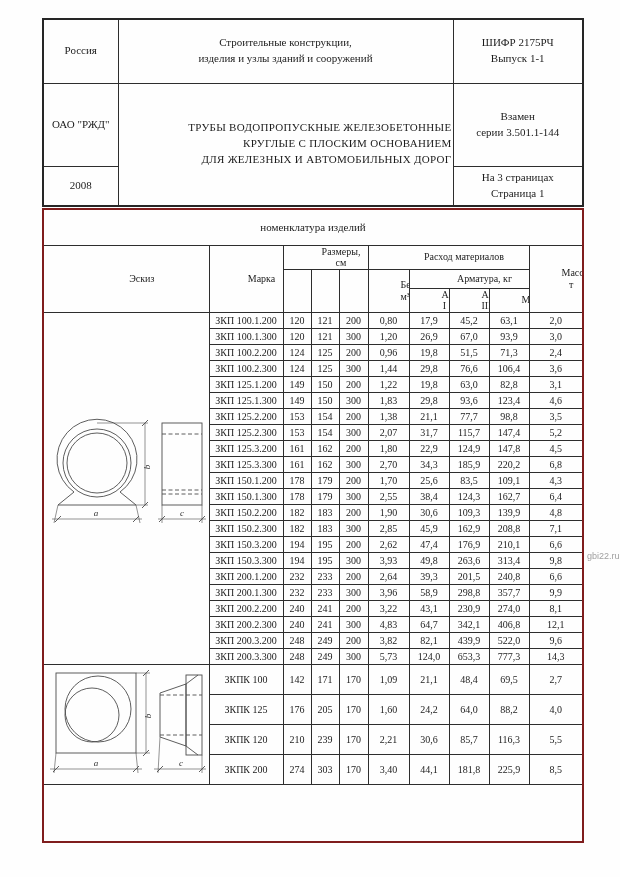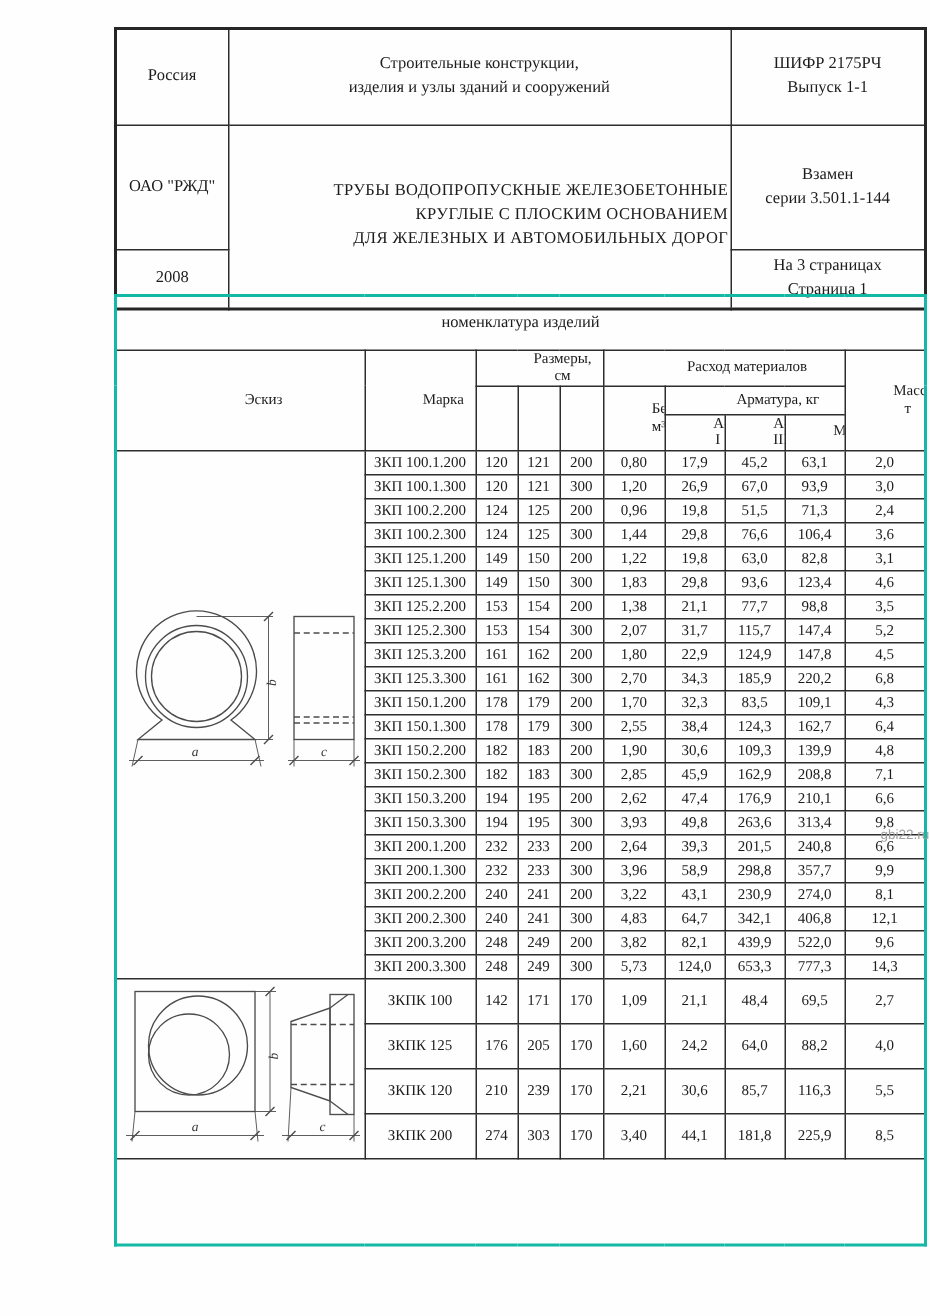--- a/index.html
+++ b/index.html
@@ -4,33 +4,33 @@
 <style>
   * { box-sizing: border-box; margin: 0; padding: 0; }
   html,body { background:#ffffff; }
   body {
     width: 620px; height: 877px; position: relative;
     font-family: "Liberation Serif", "DejaVu Serif", serif;
     color: #1c1c1c;
   }
   .page { position:absolute; inset:0; background:#fefefe; overflow:hidden; }
 
-  table { border-collapse: collapse; table-layout: fixed; margin-left: 34px; }
+  table { border-collapse: collapse; table-layout: fixed; }
   td { border: 1px solid #2d2d2d; text-align: center; vertical-align: middle; padding: 0 1px; overflow:hidden; }
 
   
   .hdr { position:absolute; left:42px; top:18px; width:540px; border:2px solid #262626; }
   .hdr td { font-size: 11px; line-height: 1.45; }
   .hdr .r1 { height: 64px; }
   .hdr .r2 { height: 83px; }
   .hdr .r3 { height: 40px; }
   .doc-title { font-size: 9px; letter-spacing: .3px; line-height: 1.75; text-align: right; }
 
   
-  .main { position:absolute; left:42px; top:196px; width:540px; border:2px solid #14b8a6; }
+  .main { position:absolute; left:42px; top:208px; width:540px; border:2px solid #7f1d1d; }
   .main td { font-size: 10px; }
   .r-nom { height: 36px; }
   .r-nom td { font-size: 11px; }
   .r-h1 { height: 19px; }
   .r-h2 { height: 19px; }
   .r-h3 { height: 24px; }
   .r-h1 td, .r-h2 td, .r-h3 td { font-size: 10px; line-height: 1.15; padding-left: 32px; }
   .data-row { height: 16px; }
   .data-row td { font-size: 10px; }
   .data-row2 { height: 30px; }
@@ -281,21 +281,21 @@
           <td>185,9</td>
           <td>220,2</td>
           <td>6,8</td>
         </tr>
         <tr class="data-row">
           <td>ЗКП 150.1.200</td>
           <td>178</td>
           <td>179</td>
           <td>200</td>
           <td>1,70</td>
-          <td>32,3</td>
+          <td>25,6</td>
           <td>83,5</td>
           <td>109,1</td>
           <td>4,3</td>
         </tr>
         <tr class="data-row">
           <td>ЗКП 150.1.300</td>
           <td>178</td>
           <td>179</td>
           <td>300</td>
           <td>2,55</td>

